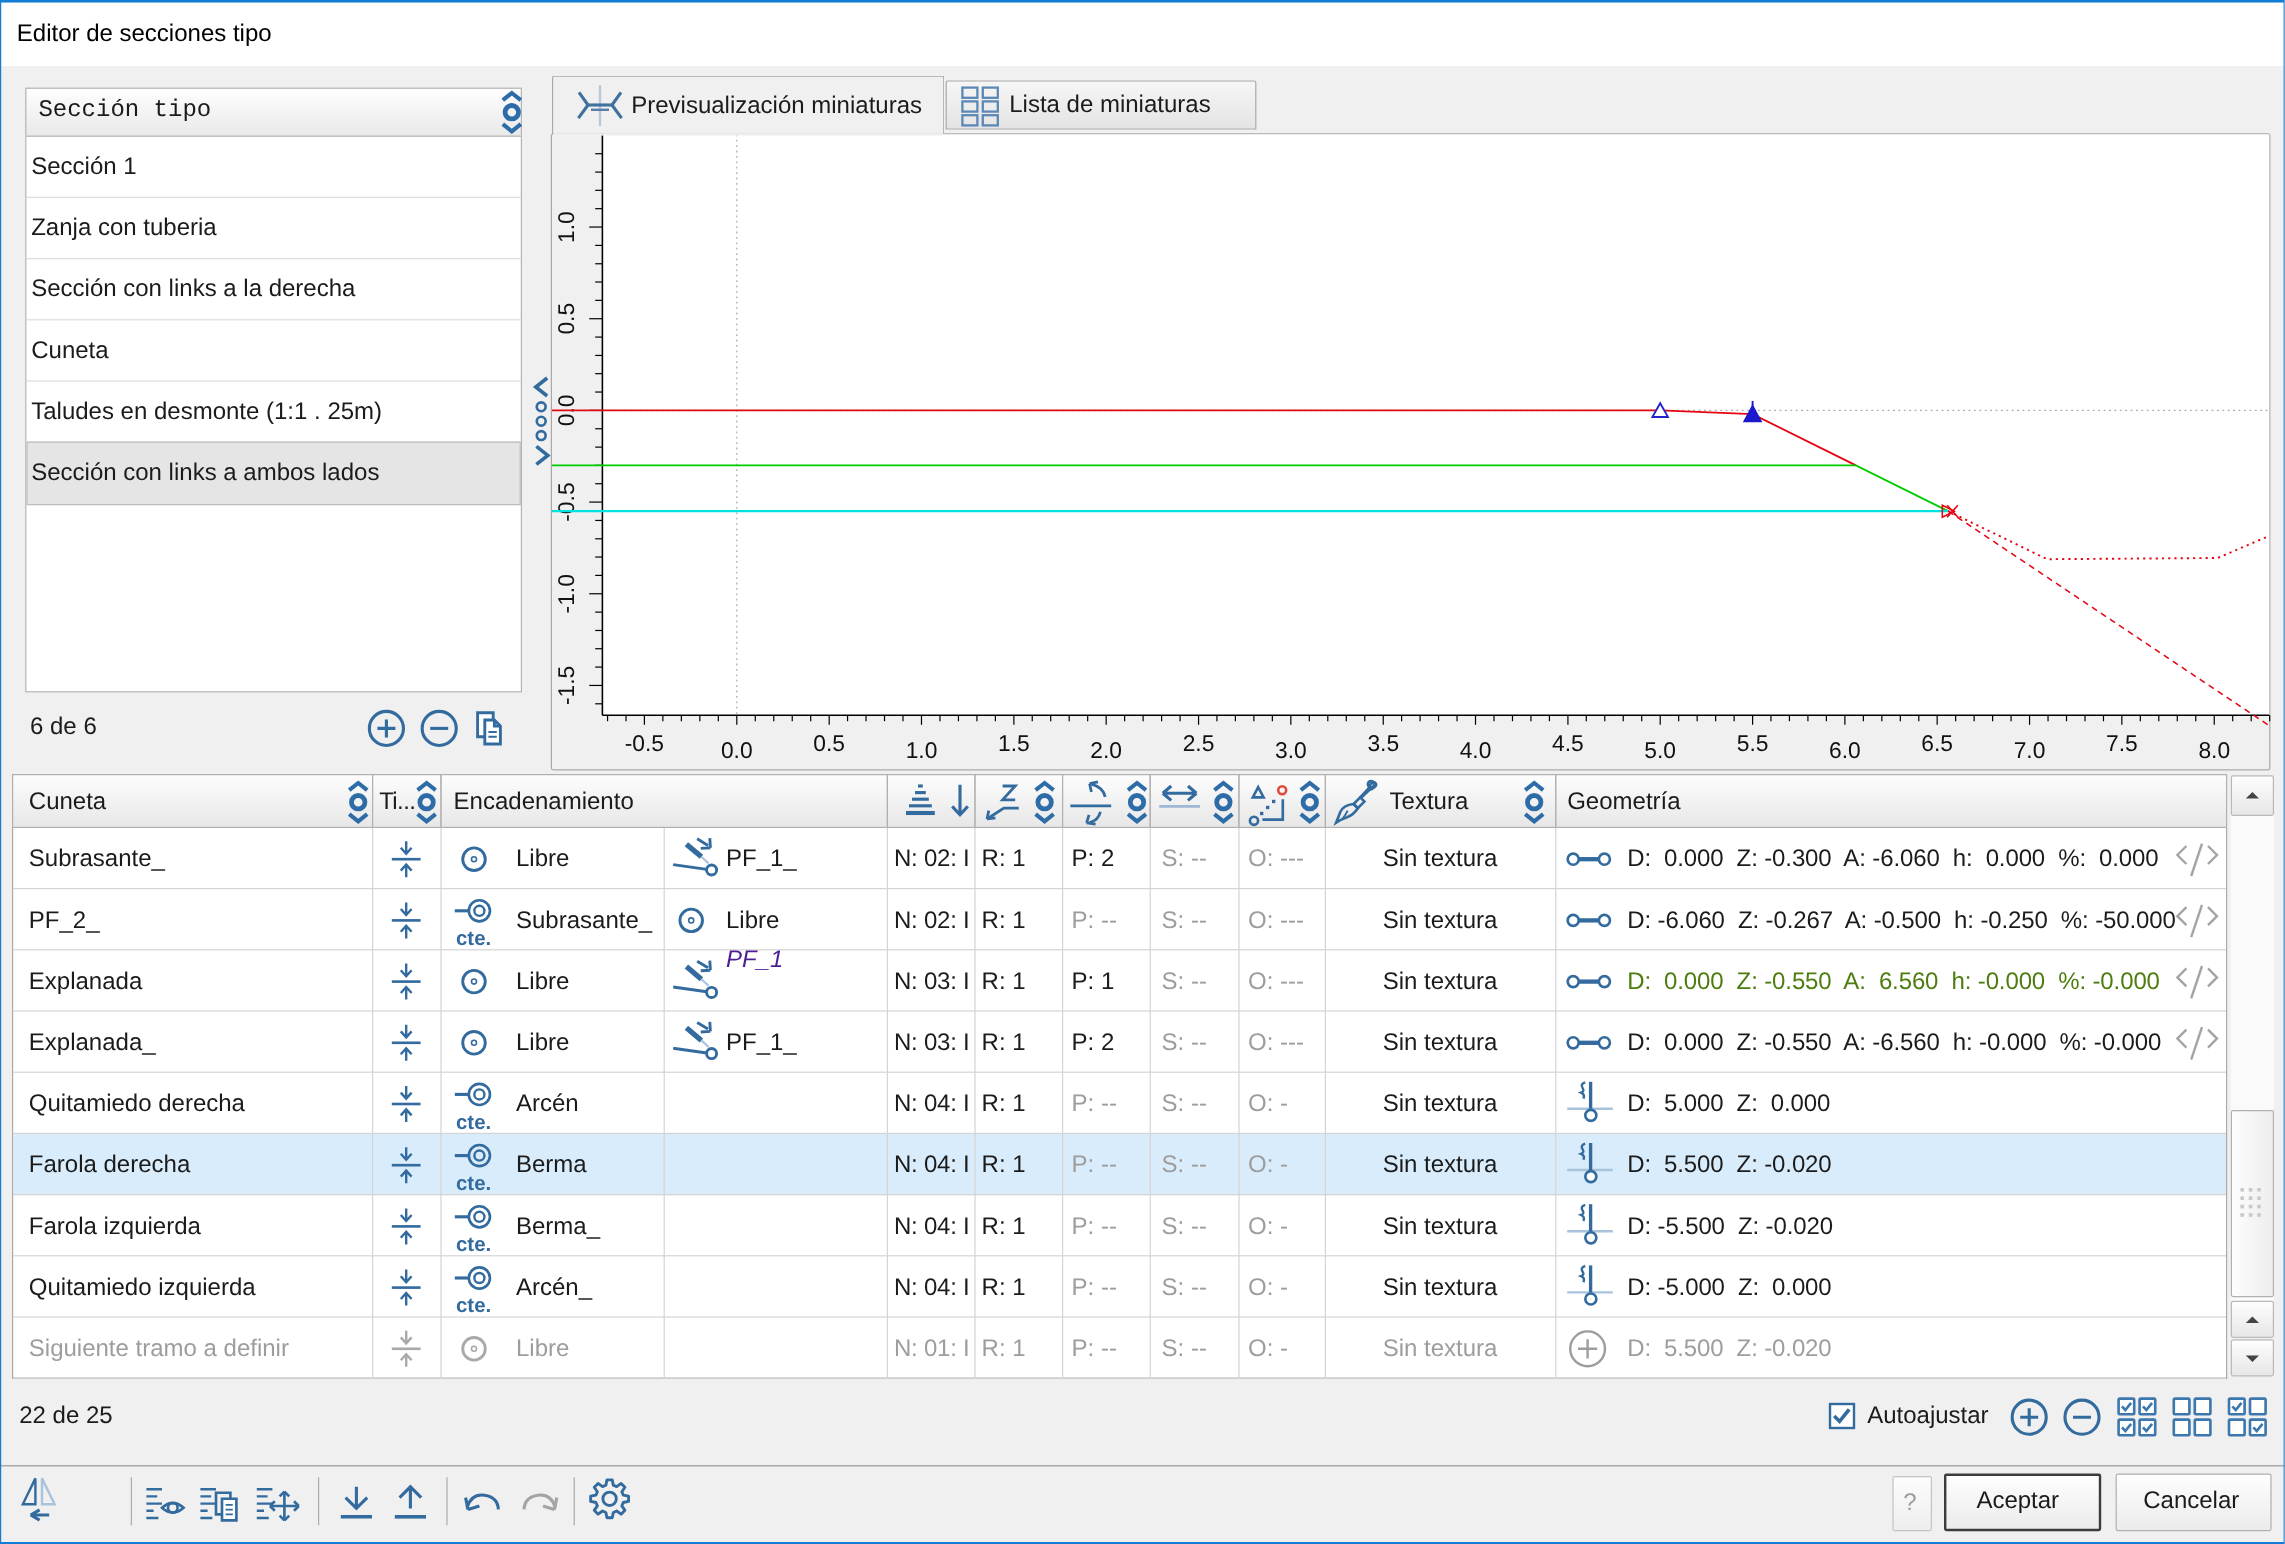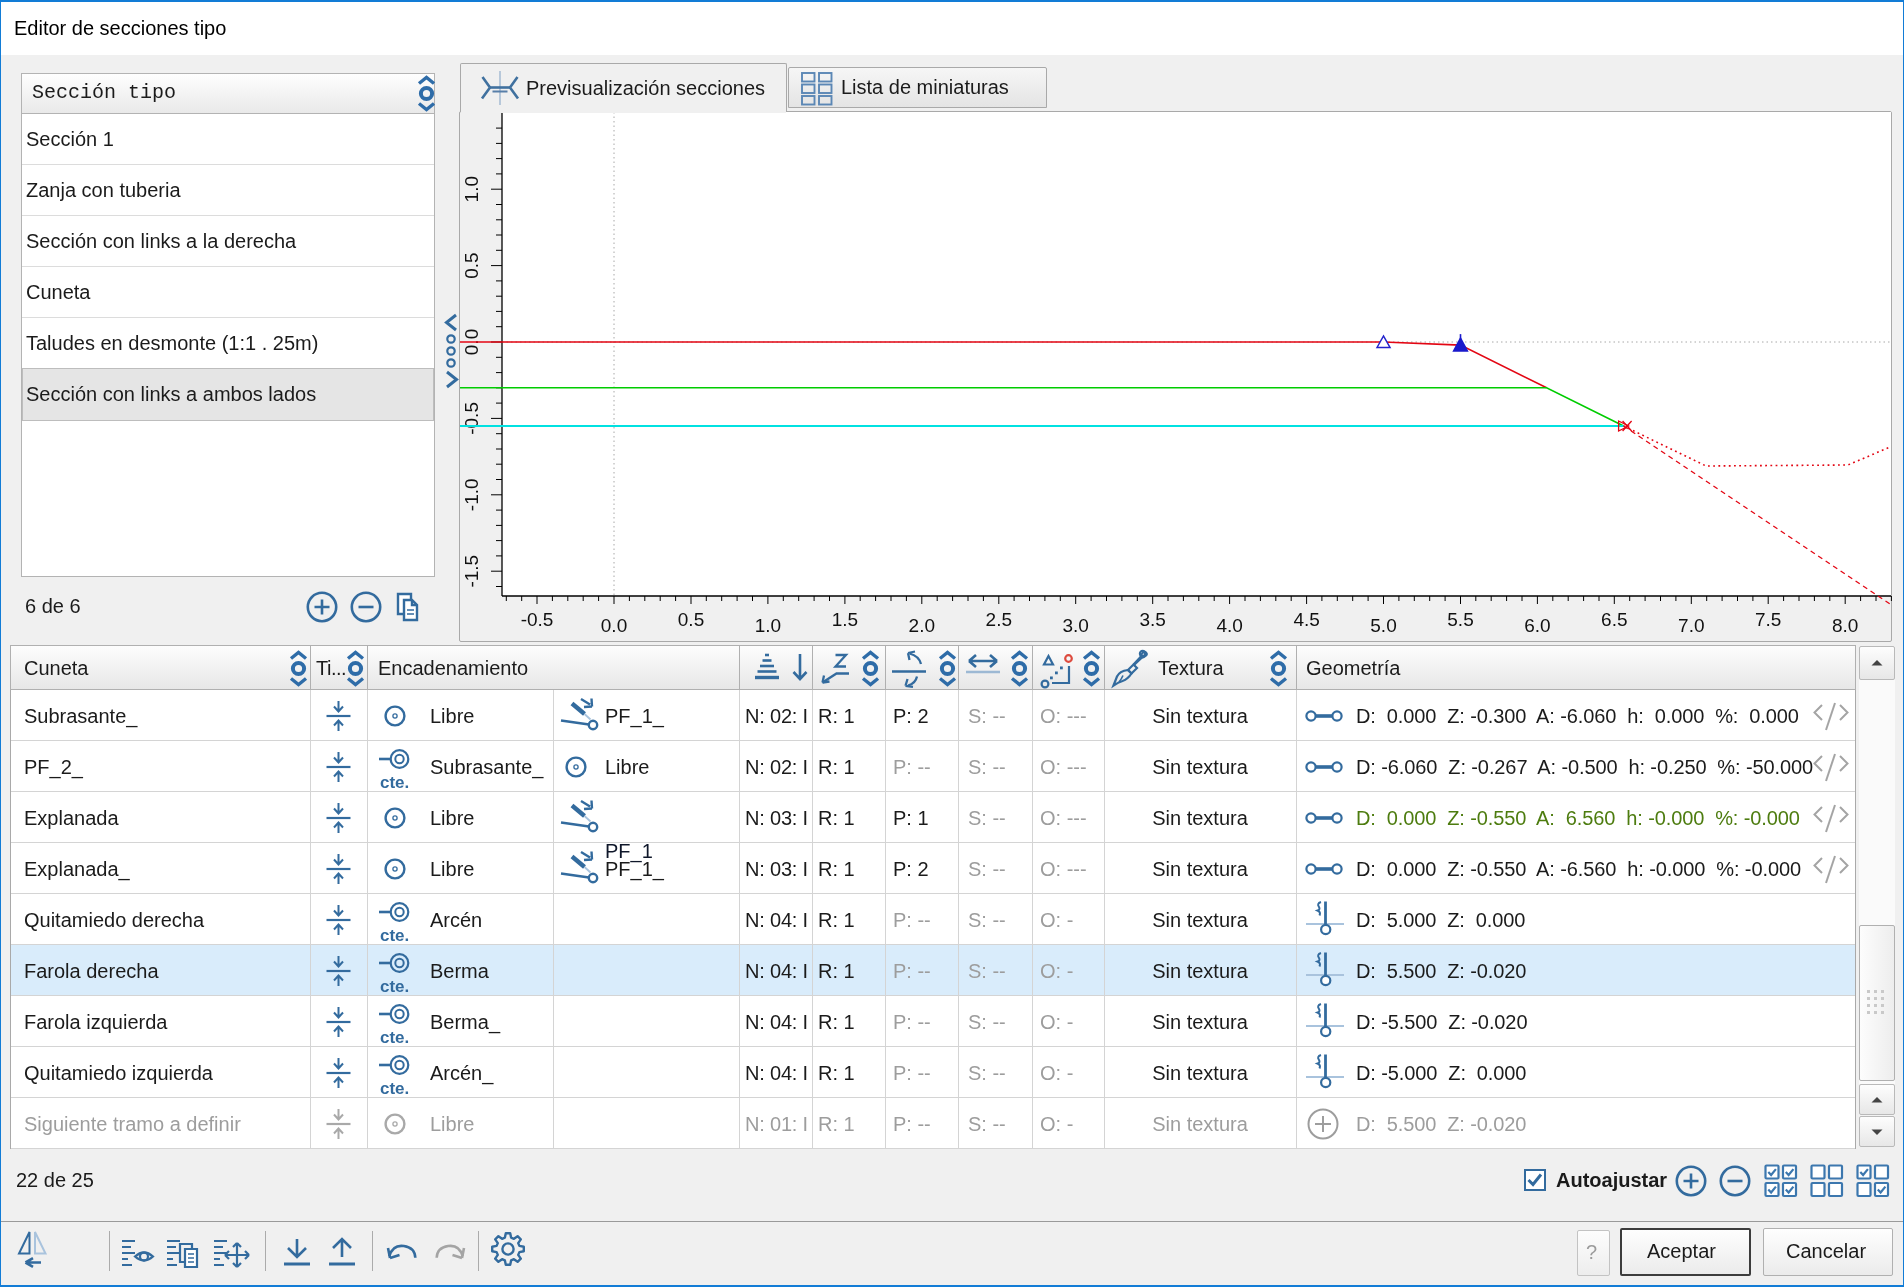--- a/index.html
+++ b/index.html
@@ -55,21 +55,21 @@
 <path d="M4 60 L13.5 67.5 L4 75" fill="none" stroke="#336b9e" stroke-width="3"></path>
 </svg>
 <div class="a" style="left:460px;top:63px;width:327px;height:50px;background:#f0f0f0;border:1px solid #a9a9a9;border-bottom:none;border-radius:2px 2px 0 0;"></div>
 <div class="a" style="left:788px;top:67px;width:259px;height:41px;background:linear-gradient(#f6f6f6,#e4e4e4);border:1px solid #a9a9a9;border-radius:2px 2px 0 0;"></div>
 <svg class="a" style="left:480px;top:69px;" width="40" height="40" viewBox="0 0 40 40">
 <path d="M20 2 V36" stroke="#b7c8da" stroke-width="2"></path>
 <path d="M10 18.5 H30" stroke="#40719f" stroke-width="2.6"></path>
 <path d="M12.5 22.5 H27.5" stroke="#587fa9" stroke-width="2"></path>
 <path d="M10 18.5 L2.5 8 M10 18.5 L2 29.5 M30 18.5 L37.5 8 M30 18.5 L38 29.5" stroke="#40719f" stroke-width="2.6" fill="none"></path>
 </svg>
-<div class="t" style="left:526px;top:78px;">Previsualización secciones</div>
+<div class="t" style="left:526px;top:78px;">Previsualización miniaturas</div>
 <svg class="a" style="left:801px;top:72px;" width="33" height="32" viewBox="0 0 33 32">
     <rect x="1" y="1.0" width="12.5" height="8.5" fill="none" stroke="#5b87b5" stroke-width="1.9"></rect>
     <rect x="18" y="1.0" width="12.5" height="8.5" fill="none" stroke="#5b87b5" stroke-width="1.9"></rect>
     <rect x="1" y="12.5" width="12.5" height="8.5" fill="none" stroke="#5b87b5" stroke-width="1.9"></rect>
     <rect x="18" y="12.5" width="12.5" height="8.5" fill="none" stroke="#5b87b5" stroke-width="1.9"></rect>
     <rect x="1" y="24.0" width="12.5" height="8.5" fill="none" stroke="#5b87b5" stroke-width="1.9"></rect>
     <rect x="18" y="24.0" width="12.5" height="8.5" fill="none" stroke="#5b87b5" stroke-width="1.9"></rect>
   </svg>
 <div class="t" style="left:841px;top:77px;">Lista de miniaturas</div>
 <div class="a" style="left:459px;top:111px;width:1433px;height:531px;background:#f0f0f0;border:1px solid #a9a9a9;border-radius:2px;"></div>
@@ -455,21 +455,21 @@
 <div class="t" style="left:430px;top:807.5px;color:#1b1b1b;">Libre</div>
 <svg class="a" style="left:558px;top:798.5px;" width="42" height="38" viewBox="0 0 42 38">
     <g stroke="#336b9e" fill="none">
       <path d="M14 6.5 L26.5 17" stroke-width="4.4"></path>
       <path d="M26.5 17 L32.5 22.5" stroke="#a9c3dd" stroke-width="1.8"></path>
       <path d="M3 23.5 L31 27.5" stroke-width="2.4"></path>
       <circle cx="35" cy="28" r="4.2" stroke-width="2.4" fill="#fff"></circle>
       <path d="M23 2 L32 7.5 M33.5 1.5 L34 9.5 M34 9.5 L26 10" stroke-width="2.4"></path>
     </g>
   </svg>
-<div class="t" style="left:605px;top:841px;color:#0f172a;">PF_1</div>
+<div class="t" style="left:605px;top:790px;color:#4c1d95;font-style:italic;">PF_1</div>
 <div class="t" style="left:745px;top:807.5px;color:#1b1b1b;letter-spacing:-0.2px;">N: 03: I</div>
 <div class="t" style="left:818px;top:807.5px;color:#1b1b1b;">R: 1</div>
 <div class="t" style="left:893px;top:807.5px;color:#1b1b1b;">P: 1</div>
 <div class="t" style="left:968px;top:807.5px;color:#9d9d9d;">S: --</div>
 <div class="t" style="left:1040px;top:807.5px;color:#9d9d9d;">O: ---</div>
 <div class="t" style="left:1200px;top:807.5px;color:#1b1b1b;transform:translateX(-50%);">Sin textura</div>
 <svg class="a" style="left:1304px;top:807.5px;" width="42" height="20" viewBox="0 0 42 20">
     <g stroke="#336b9e" fill="none">
       <circle cx="7" cy="10" r="4.6" stroke-width="2.2"></circle>
       <circle cx="33" cy="10" r="4.6" stroke-width="2.2"></circle>
@@ -699,21 +699,21 @@
   </svg>
 <div class="a" style="left:1859px;top:1116px;width:36px;height:31px;background:linear-gradient(#fdfdfd,#e7e7e7);border:1px solid #b9b9b9;border-radius:2px;"></div>
 <svg class="a" style="left:1859px;top:1119.5px;" width="36" height="24" viewBox="0 0 36 24">
     <path d="M12.5 9.5 L18 15 L23.5 9.5 Z" fill="#444"></path>
   </svg>
 <div class="t" style="left:16px;top:1170px;">22 de 25</div>
 <div class="a" style="left:1524px;top:1169px;width:22px;height:22px;background:#fff;border:2px solid #336b9e;"></div>
 <svg class="a" style="left:1524px;top:1169px;" width="22" height="22" viewBox="0 0 22 22">
     <path d="M4.5 11 L9 15.5 L17 5.5" fill="none" stroke="#336b9e" stroke-width="3"></path>
   </svg>
-<div class="t" style="left:1556px;top:1170px;font-weight:bold;">Autoajustar</div>
+<div class="t" style="left:1556px;top:1170px;">Autoajustar</div>
 <svg class="a" style="left:1675px;top:1165px;" width="32" height="32" viewBox="0 0 32 32">
     <circle cx="16" cy="16" r="14.2" fill="none" stroke="#336b9e" stroke-width="2.6"></circle>
     <path d="M16 8.5 V23.5 M8.5 16 H23.5" stroke="#336b9e" stroke-width="2.6"></path>
   </svg>
 <svg class="a" style="left:1719px;top:1165px;" width="32" height="32" viewBox="0 0 32 32">
     <circle cx="16" cy="16" r="14.2" fill="none" stroke="#336b9e" stroke-width="2.6"></circle>
     <path d="M8.5 16 H23.5" stroke="#336b9e" stroke-width="2.6"></path>
   </svg>
 <svg class="a" style="left:1764px;top:1164px;" width="34" height="34" viewBox="0 0 34 34">
     <rect x="1.5" y="1.5" width="13" height="13" fill="#fff" stroke="#3c77ae" stroke-width="2.2" rx="1"></rect>

